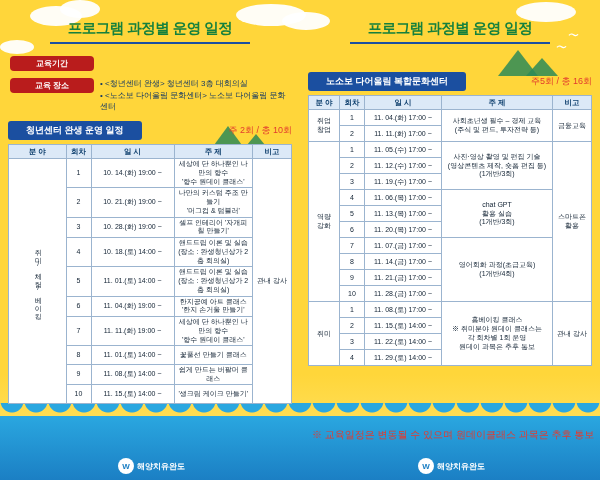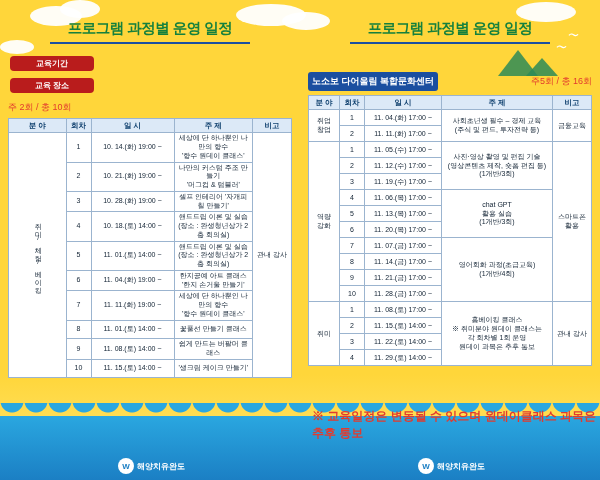--- a/index.html
+++ b/index.html
@@ -53,37 +53,37 @@
     padding:2px 19px;font-size:8px;white-space:nowrap;margin-right:6px;min-width:46px;text-align:center;
   }
   .info-body{line-height:1.45;}
 
   
   .tbl-head{
     margin:8px 8px 0 8px;display:flex;justify-content:space-between;align-items:center;
   }
   .tbl-head .name{
     background:#1b4fa0;color:#fff;font-weight:bold;font-size:9px;
-    padding:3px 4px;border-radius:3px;
+    padding:3px 18px;border-radius:3px;
   }
   .tbl-head .count{color:#e23b2e;font-weight:normal;font-size:9px;}
 
   table{border-collapse:collapse;width:284px;margin:4px 8px 0 8px;background:#fff;}
   th,td{
     border:1px solid #9bb4cf;font-size:7px;color:#123;
     padding:1px 2px;text-align:center;vertical-align:middle;line-height:1.25;
   }
   th{background:#dce9f7;font-weight:bold;color:#10416f;font-size:7.5px;padding:2px;}
   td.date{white-space:nowrap;}
   .vert{writing-mode:vertical-rl;text-orientation:upright;letter-spacing:1px;font-size:7px;}
   .left table td{height:15.5px;}
   .right table td{height:13px;}
 
   .note{
-    position:absolute;font-size:12px;color:#e23b2e;font-weight:bold;
+    position:absolute;font-size:10px;color:#e23b2e;font-weight:normal;
   }
   .note-right{left:312px;bottom:38px;}
 
   
   .logo{
     position:absolute;bottom:6px;display:flex;align-items:center;gap:3px;color:#fff;
     font-size:8px;font-weight:bold;
   }
   .logo .mark{
     width:16px;height:16px;border-radius:50%;background:#fff;color:#1b7fc4;
@@ -119,24 +119,29 @@
 <div class="panel left">
   <div class="title">프로그램 과정별 운영 일정</div>
   <div class="title-underline"></div>
 
   <div class="info">
     <div class="info-row">
       <div class="info-tag">교육기간</div>
     </div>
     <div class="info-row">
       <div class="info-tag">교육 장소</div>
+      <div class="info-body">
+        <div>• &lt;청년센터 완생&gt; 청년센터 3층 대회의실</div>
+        <div>• &lt;노소보 다어울림 문화센터&gt; 노소보 다어울림 문화센터</div>
+      </div>
     </div>
   </div>
 
   <div class="tbl-head">
+    <div class="name">청년센터 완생 운영 일정</div>
     <div class="count">주 2회 / 총 10회</div>
   </div>
 
   <table>
     <thead>
       <tr>
         <th style="width:26px">분 야</th>
         <th style="width:20px">회차</th>
         <th style="width:78px">일 시</th>
         <th>주 제</th>

